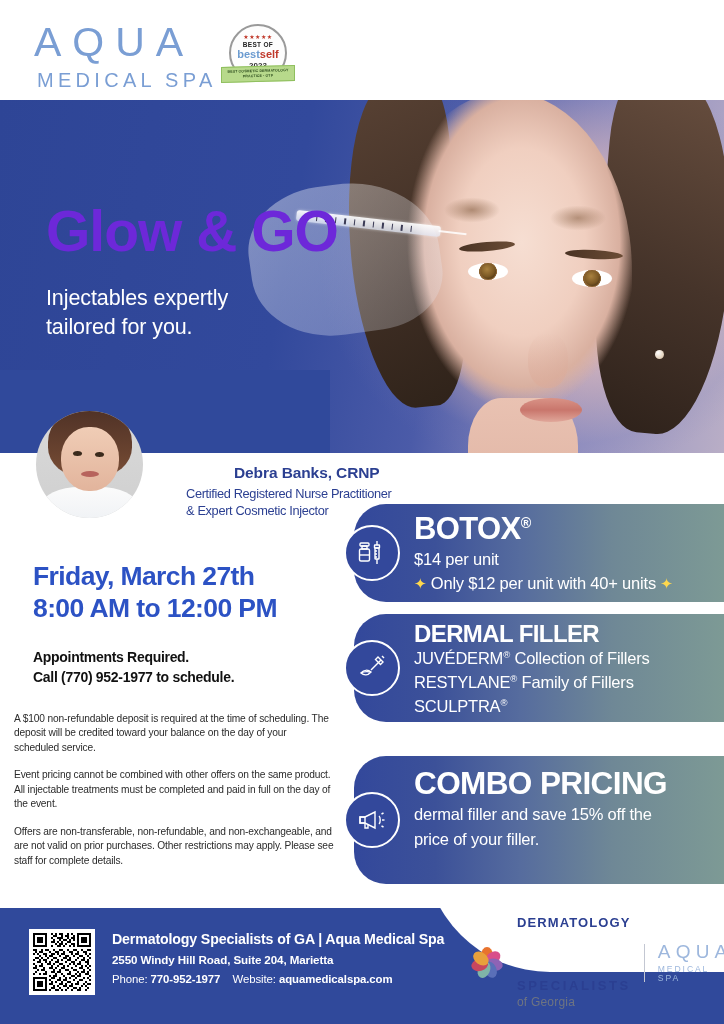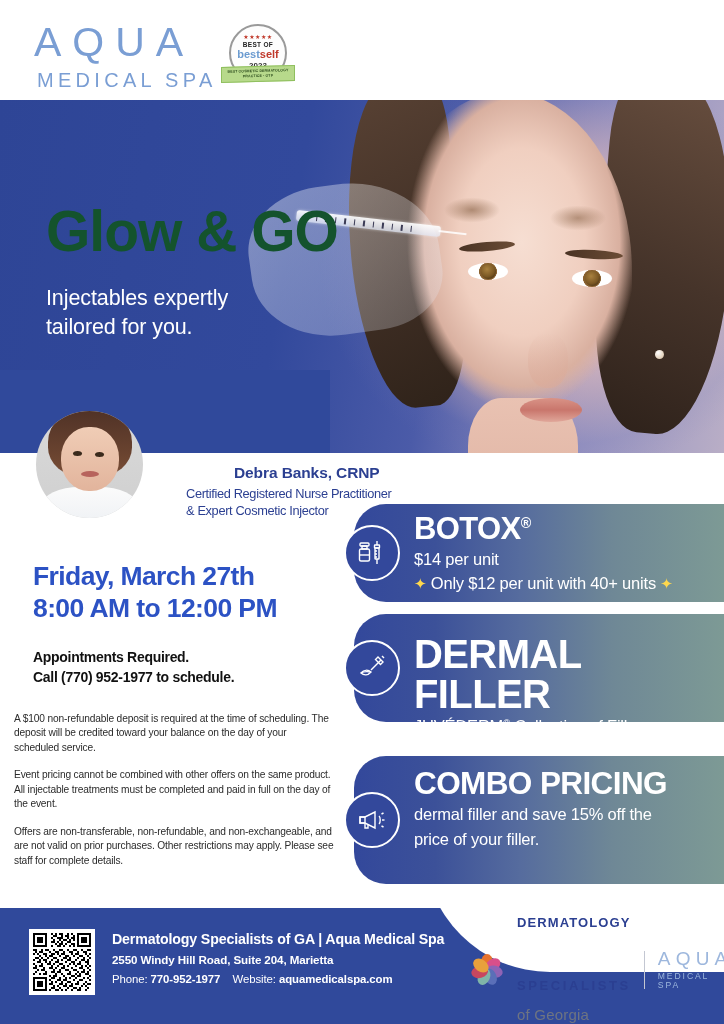--- a/index.html
+++ b/index.html
@@ -131,21 +131,21 @@
   .syringe .ticks {
     position:absolute; inset:0; display:flex; align-items:center; gap:8px; padding-left:10px;
   }
   .syringe .ticks i { display:block; width:1.5px; height:6px; background:#3b3b55; }
 
   
   .headline {
     position:absolute; left:46px; top:203px; z-index:12;
   }
   .headline h1 {
-    font-size:57px; font-weight:bold; color:#14532d;
+    font-size:57px; font-weight:bold; color:#6d28d9;
     letter-spacing:-1px; line-height:1;
   }
   .headline p {
     margin-top:24px; font-size:21.5px; font-weight:normal; color:#ffffff;
     line-height:1.35; letter-spacing:-.1px;
   }
 
   
   .midband {
     position:absolute; left:0; top:453px; width:724px; height:455px;
@@ -225,21 +225,21 @@
     position:absolute; left:-10px; top:50%; transform:translateY(-50%);
     width:56px; height:56px; border-radius:50%;
     background:#33489b; border:2px solid #ffffff;
     display:flex; align-items:center; justify-content:center;
   }
   .panel .body { margin-left:60px; padding-right:10px; }
   .panel h2 {
     font-weight:bold; line-height:1; letter-spacing:-.6px;
   }
   .p-botox h2  { font-size:31px; padding-top:9px; }
-  .p-filler h2 { font-size:40px; padding-top:20px; }
+  .p-filler h2 { font-size:24px; padding-top:8px; }
   .p-combo h2  { font-size:31.5px; padding-top:12px; }
   .panel h2 sup { font-size:.46em; vertical-align:super; }
   .panel .ln {
     font-size:16.5px; line-height:1.32; letter-spacing:-.2px; margin-top:2px;
   }
   .p-botox .ln:first-of-type { margin-top:5px; }
   .p-filler .ln { font-size:16.5px; }
   .p-filler .ln sup { font-size:.58em; vertical-align:super; }
   .p-combo .ln { font-size:16.5px; margin-top:4px; }
   .p-combo .ln sup { font-size:.58em; vertical-align:super; }
@@ -269,21 +269,21 @@
     position:absolute; left:470px; top:916px; z-index:27;
     display:flex; align-items:center; gap:13px;
   }
   .flower { width:34px; height:34px; position:relative; flex:0 0 auto; }
   .flower i {
     position:absolute; left:11px; top:1px; width:12px; height:17px;
     border-radius:50% 50% 50% 50%; transform-origin:50% 94%;
   }
   .dslogo .t1 { font-size:13px; font-weight:bold; color:#2b3f91; letter-spacing:1.1px; line-height:1.12; }
   .dslogo .t2 { font-size:13px; font-weight:bold; color:#2b3f91; letter-spacing:2.6px; line-height:1.12;margin-top:48px; }
-  .dslogo .t3 { font-size:15px; color:#6e7482; letter-spacing:.2px; margin-top:13px; }
+  .dslogo .t3 { font-size:12px; color:#6e7482; letter-spacing:.2px; margin-top:2px; }
   .fdiv { width:1px; height:38px; background:#c3c7d2; }
   .aqlogo .a1 { font-size:19px; letter-spacing:5.2px; color:#9db7dd; line-height:1; }
   .aqlogo .a2 { font-size:8.6px; letter-spacing:1.9px; color:#9db7dd; line-height:1; margin-top:4px; }
 </style>
 </head>
 <body>
 
 <div class="hero">
   <div class="hero-bg"></div>
   <div class="hairL"></div>

